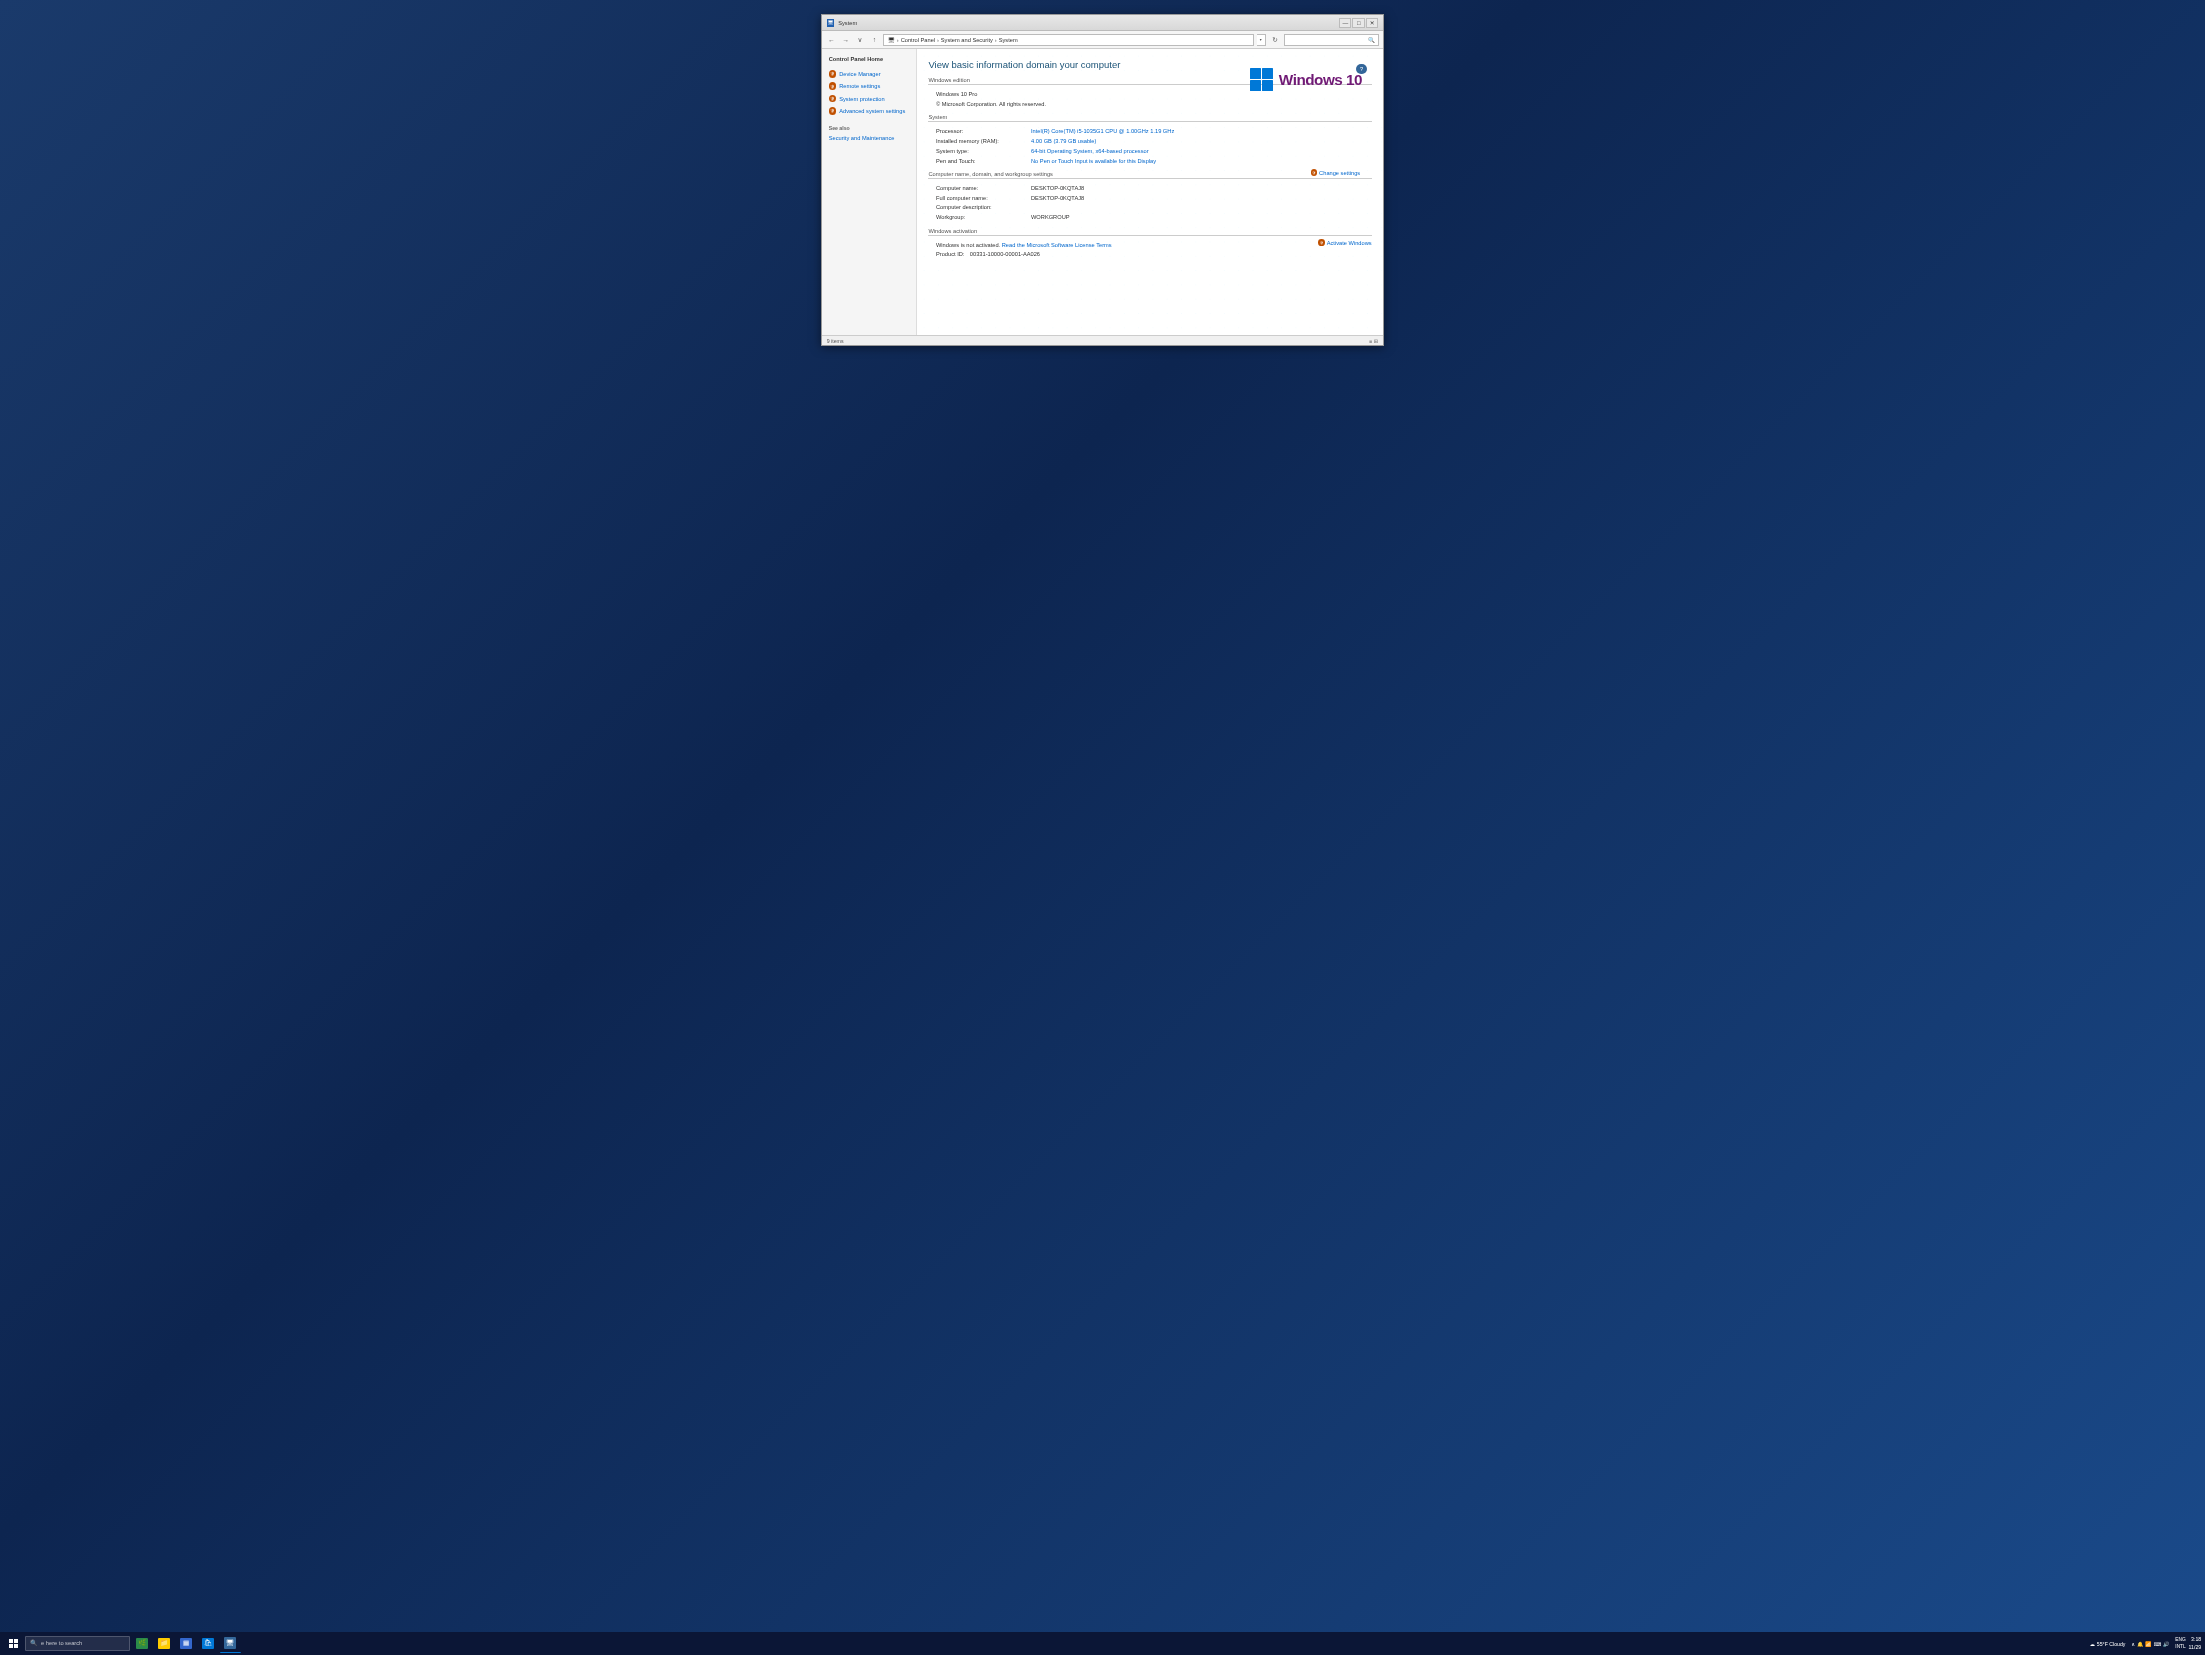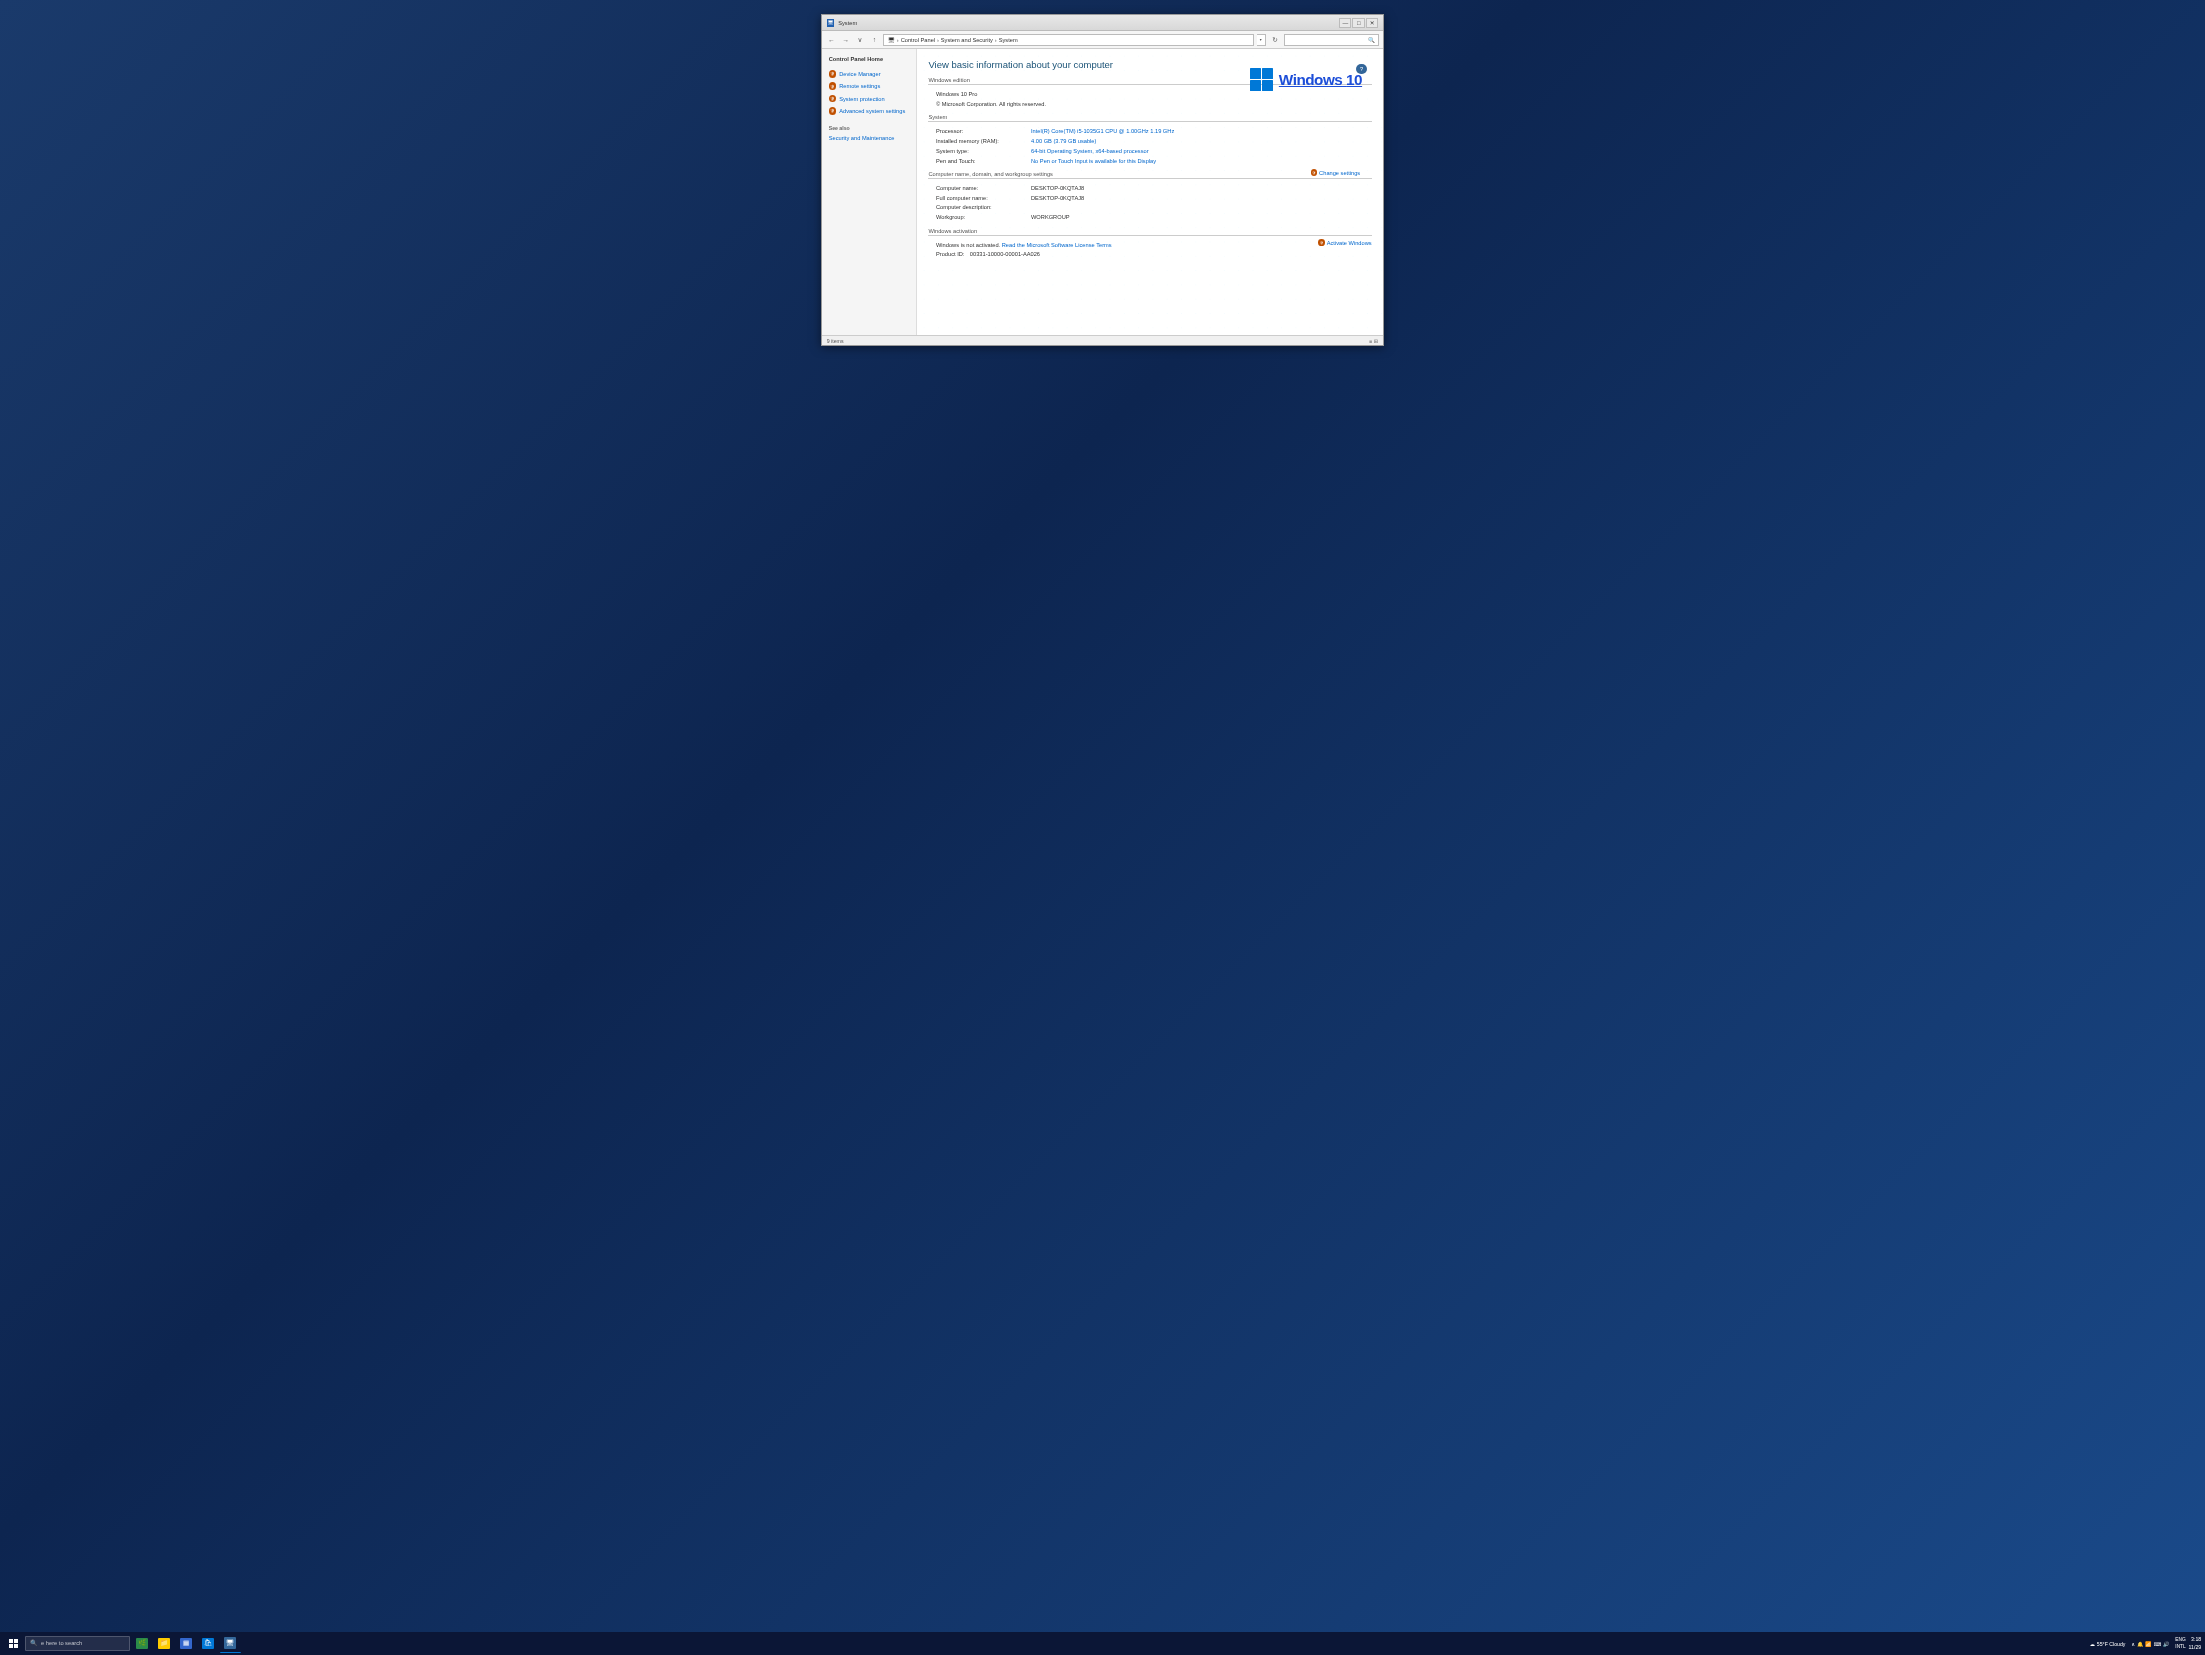--- a/index.html
+++ b/index.html
@@ -249,23 +249,22 @@
       width: 23px;
       height: 23px;
     }
     .win-sq {
       background: #0078d7;
       border-radius: 0.5px;
     }
     .win-text {
       font-size: 15.3px;
       font-weight: 300;
-      color: #1d4ed8;
+      color: #701a75;
       letter-spacing: -0.5px;
-      text-decoration: underline;
     }
     .win-text span { font-weight: bold; }
 
     
     .section-header {
       font-size: 5.7px;
       color: #555;
       border-bottom: 0.5px solid #ccc;
       margin: 3.8px 0 5.7px 0;
       padding-bottom: 1px;
@@ -522,21 +521,21 @@
         <div class="see-also">See also</div>
         <a class="see-also-link">Security and Maintenance</a>
       </div>
 
       <div class="right-panel">
         <div class="watermark-pattern"></div>
         <div class="right-panel-inner">
 
           <div style="position:absolute;right:4.8px;top:4.8px;width:10.5px;height:10.5px;background:#336699;border-radius:50%;display:flex;align-items:center;justify-content:center;color:white;font-size:5.7px;cursor:pointer;z-index:2;">?</div>
 
-          <h1 class="page-title">View basic information about your computer</h1>
+          <h1 class="page-title">View basic information domain your computer</h1>
 
           <div class="win-logo-area">
             <div class="win-logo-squares">
               <div class="win-sq"></div>
               <div class="win-sq"></div>
               <div class="win-sq"></div>
               <div class="win-sq"></div>
             </div>
             <div class="win-text">
               <span>Windows </span><span style="font-weight:bold;">10</span>

